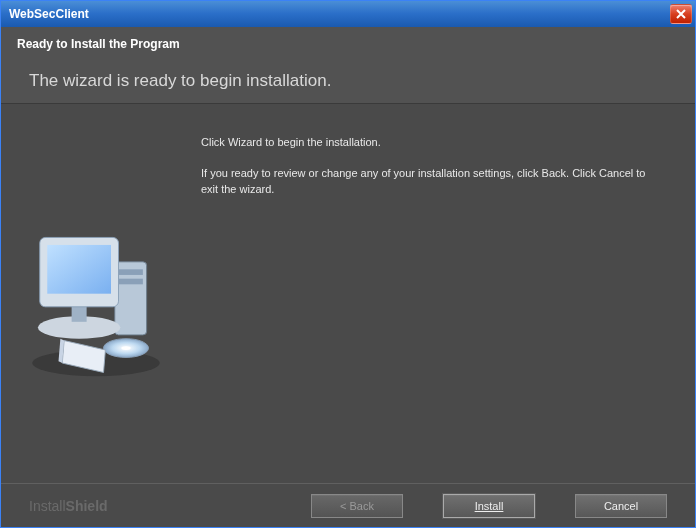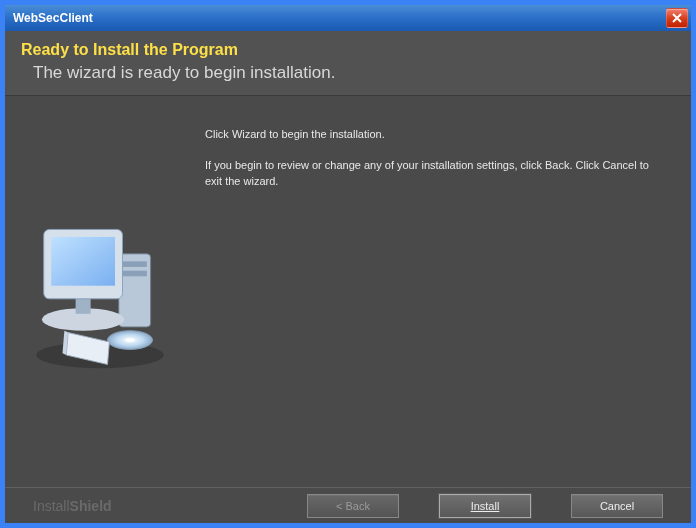--- a/index.html
+++ b/index.html
@@ -7,21 +7,21 @@
       font-family: Tahoma, Arial, sans-serif;
       font-size: 11px;
       width: 696px;
       height: 528px;
       overflow: hidden;
       background: #000;
     }
     .window {
       width: 696px;
       height: 528px;
-      border: 5px solid #3b82f6;
+      border: 1px solid #3b82f6;
       background: #4a4a4a;
       display: flex;
       flex-direction: column;
     }
     .titlebar {
       height: 26px;
       background: linear-gradient(to bottom, #4a8ed6 0%, #2a6ec8 50%, #1a5ab0 100%);
       display: flex;
       align-items: center;
       padding: 0 3px 0 8px;
@@ -47,23 +47,23 @@
       box-shadow: inset 0 1px 0 #fff5;
     }
     .header-area {
       padding: 10px 16px 12px 16px;
       background: #525252;
       color: #e8e8e8;
       border-bottom: 1px solid #3a3a3a;
     }
     .header-title {
       font-weight: bold;
-      font-size: 16px;
-      color: #fde047;
-      margin-bottom: 4px;
+      font-size: 12px;
+      color: #ffffff;
+      margin-bottom: 20px;
     }
     .header-sub {
       font-size: 17px;
       color: #d8d8d8;
       padding-left: 12px;
     }
     .content {
       flex: 1;
       background: #4a4a4a;
       position: relative;
@@ -74,21 +74,21 @@
     }
     .content p { margin-bottom: 14px; }
     .sidebar-art {
       position: absolute;
       left: 20px;
       top: 120px;
       width: 150px;
       height: 160px;
     }
     .footer {
-      height: 36px;
+      height: 44px;
       background: #4a4a4a;
       border-top: 1px solid #606060;
       display: flex;
       align-items: center;
       padding: 0 28px;
     }
     .brand {
       color: #6a6a6a;
       font-size: 14px;
       font-family: Arial, sans-serif;
@@ -169,21 +169,21 @@
         </defs>
 
         <ellipse cx="112" cy="132" rx="24" ry="10" fill="url(#discGrad)" stroke="#8aa0b8"></ellipse>
         <ellipse cx="112" cy="132" rx="5" ry="2" fill="#fff"></ellipse>
 
         <path d="M46 124 L90 134 L88 158 L44 148 Z" fill="#e8eef6" stroke="#9ab"></path>
         <path d="M46 124 L44 148 L40 146 L42 122 Z" fill="#c8d4e4"></path>
       </svg>
     </div>
     <p>Click Wizard to begin the installation.</p>
-    <p>If you begin to review or change any of your installation settings, click Back. Click Cancel to exit the wizard.</p>
+    <p>If you ready to review or change any of your installation settings, click Back. Click Cancel to exit the wizard.</p>
   </div>
 
   <div class="footer">
     <div class="brand">
       <span class="b1">Install</span><span class="b2">Shield</span>
     </div>
     <div class="footer-spacer"></div>
     <button class="btn disabled">&lt; Back</button>
     <button class="btn default">Install</button>
     <button class="btn">Cancel</button>

